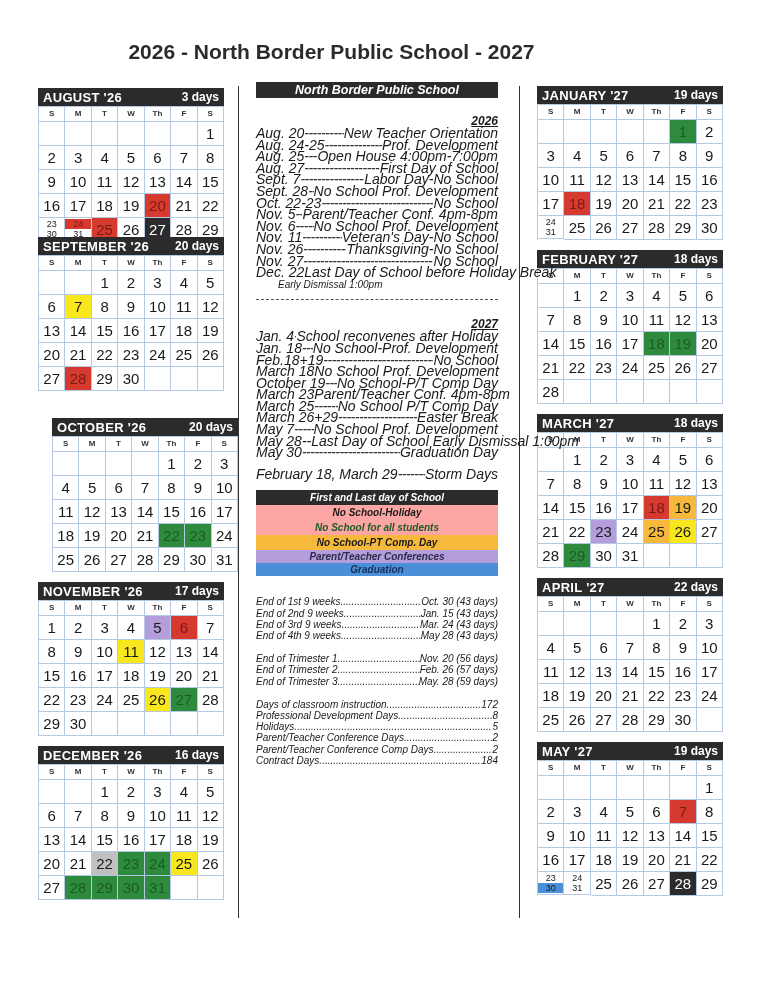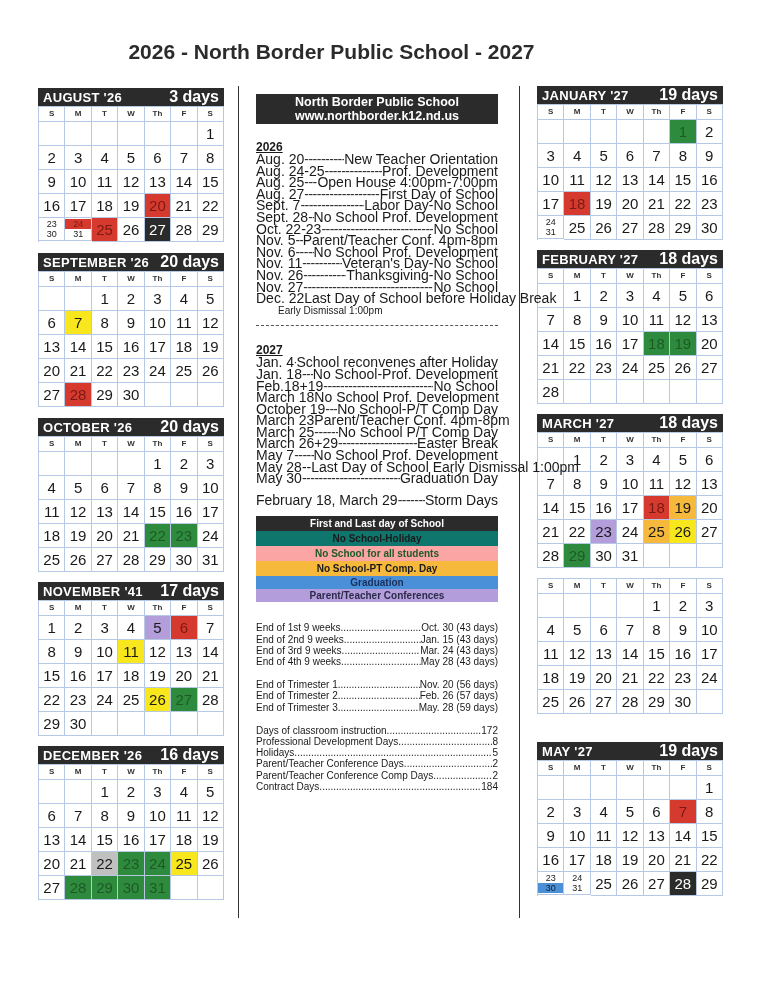--- a/index.html
+++ b/index.html
@@ -2,38 +2,38 @@
 <html><head>
 <meta charset="utf-8">
 <style>
   html, body { margin:0; padding:0; background:#ffffff; }
   body { width:773px; height:1000px; position:relative; font-family:"Liberation Sans", sans-serif; color:#1a1a1a; overflow:hidden; }
   .title { position:absolute; top:40px; left:0; width:663px; text-align:center; font-weight:bold; font-size:21px; color:#2b2b2b; }
   .vline { position:absolute; width:1px; background:#333; }
   .month { position:absolute; width:186px; }
   .mhead { background:#2b2b2b; color:#fff; height:18px; display:flex; justify-content:space-between; align-items:center; padding:0 5px; font-weight:bold; }
   .mhead .mname { font-size:13px; letter-spacing:0.3px; }
-  .mhead .mdays { font-size:16px; font-weight:bold; }
+  .mhead .mdays { font-size:12px; font-weight:bold; }
   .grid { display:grid; grid-template-columns:repeat(7, 1fr); border-left:1px solid #b7c8e4; border-top:1px solid #b7c8e4; }
   .dow { font-size:8px; font-weight:bold; text-align:center; height:14px; line-height:14px; border-right:1px solid #b7c8e4; border-bottom:1px solid #b7c8e4; color:#333; }
   .cell { height:23px; line-height:23px; font-size:15px; text-align:center; border-right:1px solid #b7c8e4; border-bottom:1px solid #b7c8e4; color:#1a1a1a; position:relative; }
   .cell.split { font-size:9px; line-height:10px; padding-top:1px; box-sizing:border-box; }
   .cell.split span { display:block; }
   .c-black { background:#2b2b2b; color:#fff; }
   .c-red { background:#d63a2e; color:#7a1a14; }
   .c-yellow { background:#f8e71c; }
   .c-green { background:#2e8b3e; color:#1d5a26; }
   .c-orange { background:#f6b93b; }
   .c-purple { background:#b39ddb; }
   .c-gray { background:#c0c0c0; }
   .sub-red { background:#d63a2e; color:#7a1a14; display:inline-block; padding:0 5px; }
   .sub-blue { background:#4a90d9; display:inline-block; padding:0 2px; }
   .center { position:absolute; left:256px; width:242px; font-size:10px; }
   .school-box { background:#2b2b2b; color:#fff; text-align:center; font-weight:bold; font-size:12.5px; line-height:14px; padding:1px 0; }
-  .year-h { font-weight:bold; font-size:12px; text-decoration:underline; margin-top:12px; line-height:13px; }
+  .year-h { font-weight:bold; font-size:12px; text-decoration:underline; margin-top:12px; line-height:13px;text-align:right; }
   .ev { display:flex; line-height:11.6px; font-size:14px; white-space:nowrap; }
   .ev .d { flex:0 0 auto; }
   .ev .dash { flex:1 1 auto; overflow:hidden; color:#333; letter-spacing:-0.5px; }
   .ev .dash::after { content:"----------------------------------------------------------------------------------------------------"; }
   .ev .t { flex:0 0 auto; }
   .ev-sub { padding-left:22px; line-height:11.6px; }
   .sep { border-top:1px dashed #555; margin-top:9px; }
   .legend { margin-top:8px; width:242px; }
   .lg { text-align:center; font-weight:bold; font-size:10px; line-height:15px; height:15px; }
   .lg.sm { height:13px; line-height:13px; }
@@ -101,21 +101,21 @@
           <span class="sub-red">24</span>
           <span>31</span>
         </div>
         <div class="cell c-red">25</div>
         <div class="cell">26</div>
         <div class="cell c-black">27</div>
         <div class="cell">28</div>
         <div class="cell">29</div>
       </div>
     </div>
-    <div class="month" style="left: 38px; top: 253px;">
+    <div class="month" style="left: 38px; top: 237px;">
       <div class="mhead">
         <span class="mname">SEPTEMBER '26</span>
         <span class="mdays">20 days</span>
       </div>
       <div class="grid">
         <div class="dow">S</div>
         <div class="dow">M</div>
         <div class="dow">T</div>
         <div class="dow">W</div>
         <div class="dow">Th</div>
@@ -151,21 +151,21 @@
         <div class="cell">26</div>
         <div class="cell">27</div>
         <div class="cell c-red">28</div>
         <div class="cell">29</div>
         <div class="cell">30</div>
         <div class="cell"></div>
         <div class="cell"></div>
         <div class="cell"></div>
       </div>
     </div>
-    <div class="month" style="left: 38px; top: 418px;">
+    <div class="month" style="left: 52px; top: 418px;">
       <div class="mhead">
         <span class="mname">OCTOBER '26</span>
         <span class="mdays">20 days</span>
       </div>
       <div class="grid">
         <div class="dow">S</div>
         <div class="dow">M</div>
         <div class="dow">T</div>
         <div class="dow">W</div>
         <div class="dow">Th</div>
@@ -203,21 +203,21 @@
         <div class="cell">26</div>
         <div class="cell">27</div>
         <div class="cell">28</div>
         <div class="cell">29</div>
         <div class="cell">30</div>
         <div class="cell">31</div>
       </div>
     </div>
     <div class="month" style="left: 38px; top: 582px;">
       <div class="mhead">
-        <span class="mname">NOVEMBER '41</span>
+        <span class="mname">NOVEMBER '26</span>
         <span class="mdays">17 days</span>
       </div>
       <div class="grid">
         <div class="dow">S</div>
         <div class="dow">M</div>
         <div class="dow">T</div>
         <div class="dow">W</div>
         <div class="dow">Th</div>
         <div class="dow">F</div>
         <div class="dow">S</div>
@@ -457,20 +457,24 @@
         <div class="cell">28</div>
         <div class="cell c-green">29</div>
         <div class="cell">30</div>
         <div class="cell">31</div>
         <div class="cell"></div>
         <div class="cell"></div>
         <div class="cell"></div>
       </div>
     </div>
     <div class="month" style="left: 537px; top: 578px;">
+      <div class="mhead">
+        <span class="mname">APRIL '27</span>
+        <span class="mdays">22 days</span>
+      </div>
       <div class="grid">
         <div class="dow">S</div>
         <div class="dow">M</div>
         <div class="dow">T</div>
         <div class="dow">W</div>
         <div class="dow">Th</div>
         <div class="dow">F</div>
         <div class="dow">S</div>
         <div class="cell"></div>
         <div class="cell"></div>
@@ -560,24 +564,23 @@
         </div>
         <div class="cell">25</div>
         <div class="cell">26</div>
         <div class="cell">27</div>
         <div class="cell c-black">28</div>
         <div class="cell">29</div>
       </div>
     </div>
   </div>
 
-<div class="center" style="top:94px;">
+<div class="center" style="top:82px;font-style:italic;">
   <div class="school-box">
     <div>North Border Public School</div>
-    <div>www.northborder.k12.nd.us</div>
   </div>
 
   <div class="year-h" style="margin-top:17px;">2026</div>
   <div id="ev2026">
       <div class="ev">
         <span class="d">Aug. 20</span>
         <span class="dash"></span>
         <span class="t"> New Teacher Orientation</span>
       </div>
       <div class="ev">
@@ -703,25 +706,25 @@
       </div>
     </div>
   <div class="ev" style="margin-top:10px;">
     <span class="d">February 18, March 29</span>
     <span class="dash"></span>
     <span class="t"> Storm Days</span>
   </div>
 
   <div class="legend" id="legend" style="margin-top:10px;">
       <div class="lg" style="background: rgb(43, 43, 43); color: rgb(255, 255, 255);">First and Last day of School</div>
-      <div class="lg" style="background: #0f766e; color: rgb(26, 26, 26);">No School-Holiday</div>
+      <div class="lg" style="background: #fca5a5; color: rgb(26, 26, 26);">No School-Holiday</div>
       <div class="lg" style="background: #fca5a5; color: rgb(29, 90, 38);">No School for all students</div>
       <div class="lg" style="background: rgb(246, 185, 59); color: rgb(26, 26, 26);">No School-PT Comp. Day</div>
+      <div class="lg sm" style="background: rgb(179, 157, 219); color: rgb(43, 43, 74);">Parent/Teacher Conferences</div>
       <div class="lg sm" style="background: rgb(74, 144, 217); color: rgb(26, 47, 90);">Graduation</div>
-      <div class="lg sm" style="background: rgb(179, 157, 219); color: rgb(43, 43, 74);">Parent/Teacher Conferences</div>
     </div>
 
   <div class="stats" id="quarters" style="margin-top:20px;">
       <div class="st">
         <span>End of 1st 9 weeks</span>
         <span class="dots"></span>
         <span>Oct. 30 (43 days)</span>
       </div>
       <div class="st">
         <span>End of 2nd 9 weeks</span>

